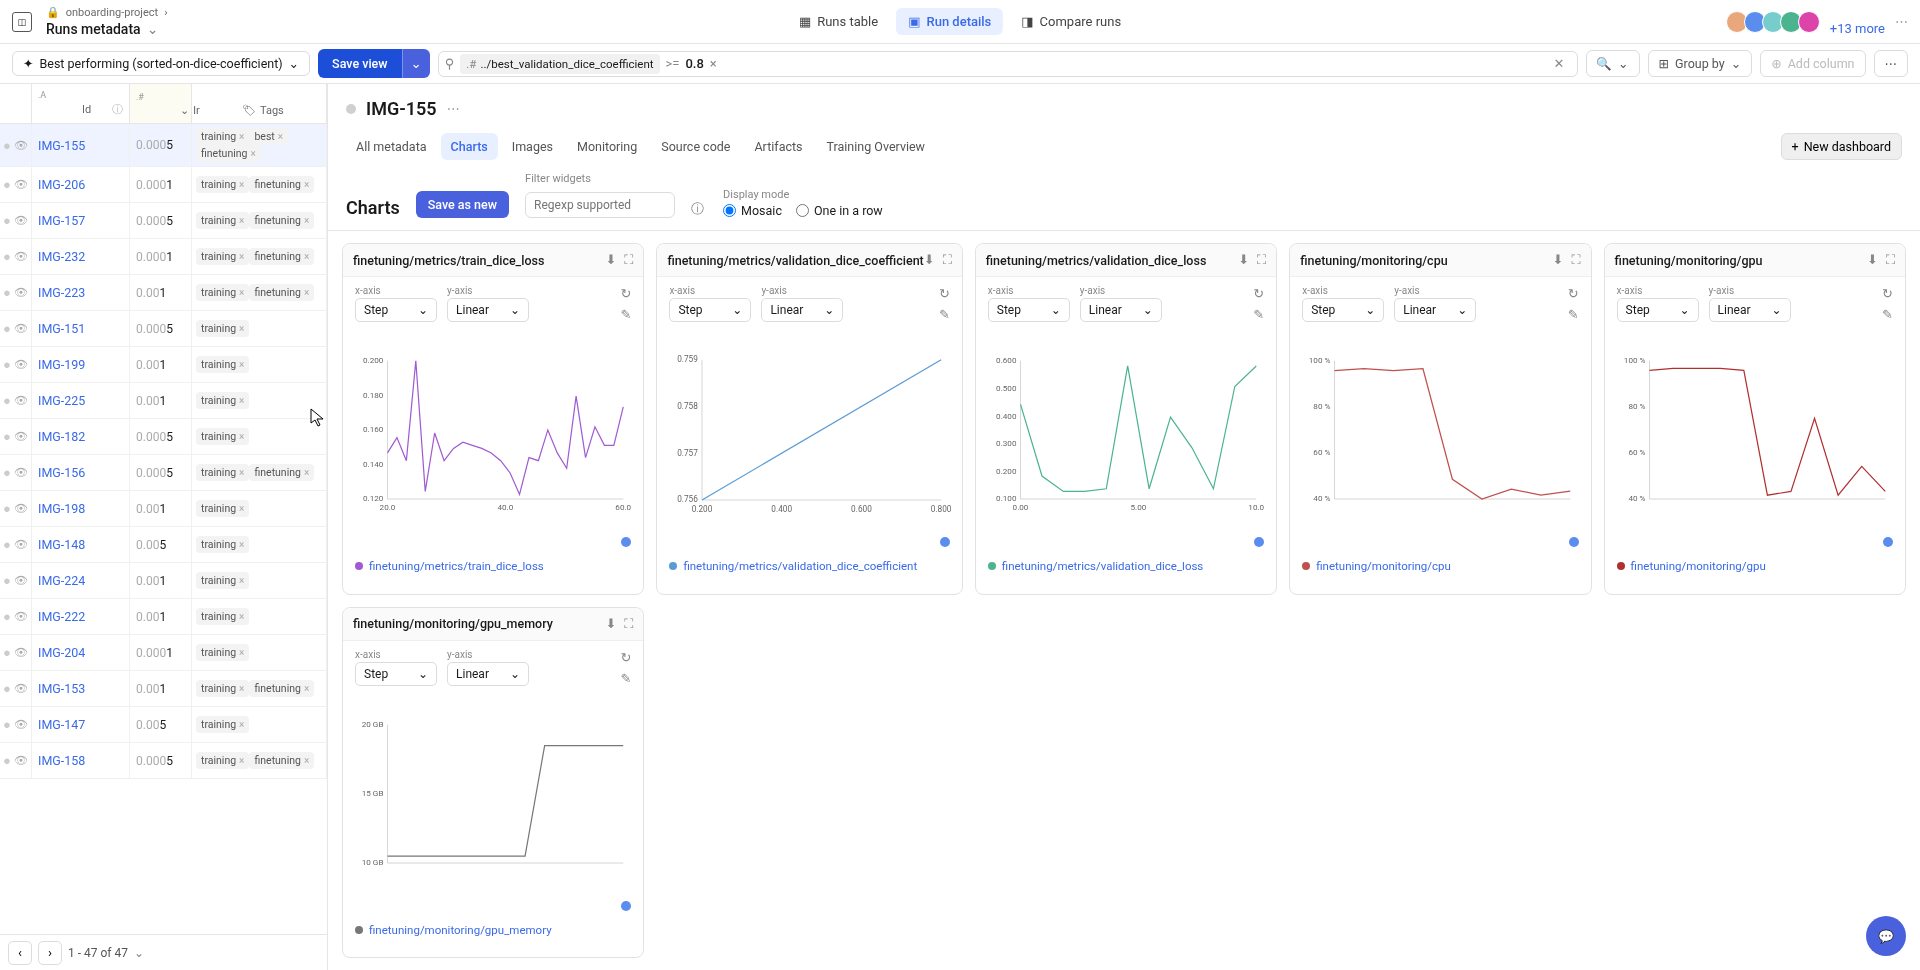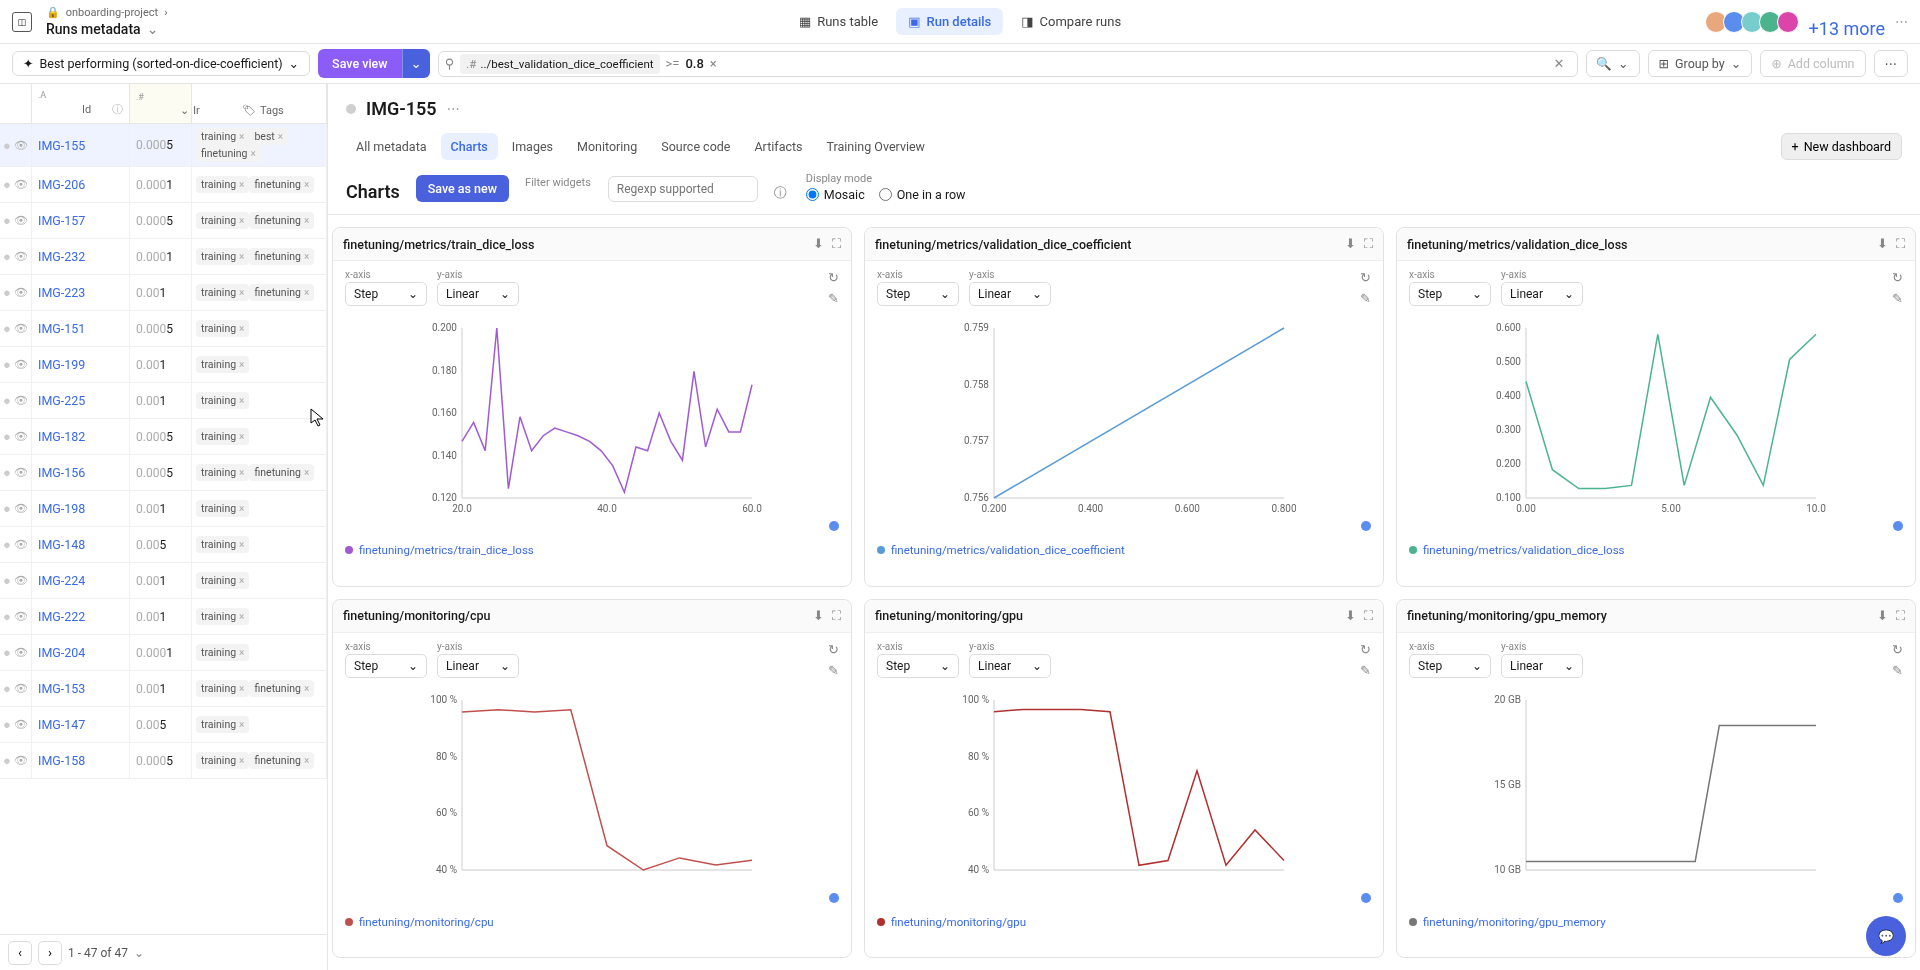--- a/index.html
+++ b/index.html
@@ -9,27 +9,27 @@
 .top-header { height: 44px; display: flex; align-items: center; padding: 0 12px; border-bottom: 1px solid #e6e6e6; }
 .logo { width: 20px; height: 20px; border: 1.5px solid #555; border-radius: 3px; display: flex; align-items: center; justify-content: center; margin-right: 14px; font-size: 9px; }
 .breadcrumb { display: flex; flex-direction: column; gap: 2px; }
 .bc-row1 { display: flex; align-items: center; gap: 6px; color: #6b6b6b; font-size: 11px; }
 .bc-row2 { display: flex; align-items: center; gap: 6px; font-size: 14px; font-weight: 500; }
 .nav-center { position: absolute; left: 50%; transform: translateX(-50%); display: flex; gap: 6px; }
 .nav-item { display: flex; align-items: center; gap: 6px; padding: 6px 12px; border-radius: 6px; color: #444; cursor: pointer; }
 .nav-item.active { background: #e8f0ff; color: #3a6ae8; font-weight: 500; }
 .avatars { margin-left: auto; display: flex; align-items: center; gap: 4px; }
 .avatar { width: 22px; height: 22px; border-radius: 50%; margin-left: -8px; border: 1.5px solid #fff; }
-.more-count { color: #3a6ae8; font-size: 18px; margin-left: 6px; margin-top: 14px; }
+.more-count { color: #3a6ae8; font-size: 13px; margin-left: 6px; margin-top: 14px; }
 .more-menu { margin-left: 10px; color: #888; cursor: pointer; }
 
 
 .filter-bar { height: 40px; display: flex; align-items: center; padding: 6px 12px; gap: 8px; border-bottom: 1px solid #e6e6e6; }
 .sort-chip { display: flex; align-items: center; gap: 6px; border: 1px solid #dcdcdc; border-radius: 6px; padding: 4px 10px; font-size: 12.5px; }
-.save-view-btn { background: #8b5cf6; color: #fff; border: none; padding: 7px 14px; border-radius: 6px 0 0 6px; font-weight: 500; cursor: pointer; font-size: 12.5px; }
+.save-view-btn { background: #1d4ed8; color: #fff; border: none; padding: 7px 14px; border-radius: 6px 0 0 6px; font-weight: 500; cursor: pointer; font-size: 12.5px; }
 .save-view-drop { background: #4a61dd; border: none; border-left: 1px solid rgba(255,255,255,0.3); padding: 7px 8px; border-radius: 0 6px 6px 0; color: #fff; cursor: pointer; }
 .filter-pill { flex: 1; display: flex; align-items: center; border: 1px solid #dcdcdc; border-radius: 6px; padding: 2px 6px; gap: 6px; }
 .pill-tag { background: #f1f1f1; border-radius: 4px; padding: 3px 6px; font-size: 11.5px; display: flex; align-items: center; gap: 4px; }
 .pill-op { color: #888; }
 .pill-val { font-weight: 500; }
 .clear-x { margin-left: auto; color: #888; cursor: pointer; padding: 2px 6px; }
 .tool-btn { border: 1px solid #dcdcdc; border-radius: 6px; padding: 5px 10px; display: flex; align-items: center; gap: 6px; font-size: 12.5px; cursor: pointer; color: #555; background: #fff; }
 .tool-btn.disabled { color: #bbb; }
 
 
@@ -68,29 +68,29 @@
 .detail-title { font-size: 18px; font-weight: 600; }
 .ellipsis { color: #888; cursor: pointer; }
 .detail-tabs { display: flex; gap: 4px; margin-top: 14px; }
 .dtab { padding: 6px 10px; border-radius: 6px; font-size: 12.5px; color: #555; cursor: pointer; }
 .dtab.active { background: #e8f0ff; color: #3a6ae8; font-weight: 500; }
 .new-dash { margin-left: auto; border: 1px solid #dcdcdc; border-radius: 6px; padding: 5px 10px; display: flex; align-items: center; gap: 5px; font-size: 12.5px; cursor: pointer; }
 
 .charts-bar { display: flex; align-items: flex-end; gap: 16px; padding: 12px 18px; border-bottom: 1px solid #e6e6e6; }
 .charts-title { font-size: 18px; font-weight: 600; }
 .save-new-btn { background: #4a61dd; color: #fff; border: none; padding: 6px 12px; border-radius: 6px; font-size: 12.5px; font-weight: 500; cursor: pointer; }
-.filter-widget-group { display: flex; flex-direction: row; gap: 17px; }
+.filter-widget-group { display: flex; flex-direction: column; gap: 7px; }
 .fw-label { font-size: 11px; color: #888; }
 .fw-input { border: 1px solid #dcdcdc; border-radius: 6px; padding: 5px 8px; width: 150px; font-size: 12px; }
 .info-ic { color: #888; width: 16px; }
 .display-mode { display: flex; flex-direction: column; gap: 2px; }
 .dm-opts { display: flex; gap: 14px; font-size: 12.5px; }
 .dm-opt { display: flex; align-items: center; gap: 5px; }
 
-.charts-grid { flex: 1; overflow-y: auto; padding: 12px 4px; display: grid; grid-template-columns: repeat(3, 1fr); gap: 12px; }
+.charts-grid { flex: 1; overflow-y: auto; padding: 12px 14px; display: grid; grid-template-columns: repeat(5, 1fr); gap: 12px; }
 .chart-card { border: 1px solid #e2e2e2; border-radius: 8px; display: flex; flex-direction: column; }
 .chart-head { display: flex; align-items: center; padding: 8px 10px; background: #fafafa; border-bottom: 1px solid #eee; border-radius: 8px 8px 0 0; }
 .chart-title { font-size: 12.5px; font-weight: 500; flex: 1; }
 .chart-head-icons { display: flex; gap: 8px; color: #888; }
 .chart-controls { display: flex; gap: 10px; padding: 8px 12px; align-items: flex-end; }
 .axis-sel { display: flex; flex-direction: column; gap: 2px; }
 .axis-lbl { font-size: 10px; color: #888; }
 .axis-drop { border: 1px solid #dcdcdc; border-radius: 5px; padding: 4px 8px; font-size: 12px; display: flex; align-items: flex-start; gap: 16px; cursor: pointer; min-width: 82px; justify-content: space-between; }
 .chart-ctrl-right { margin-left: auto; display: flex; flex-direction: column; gap: 6px; color: #888; }
 .chart-plot { padding: 4px 12px 8px; }

